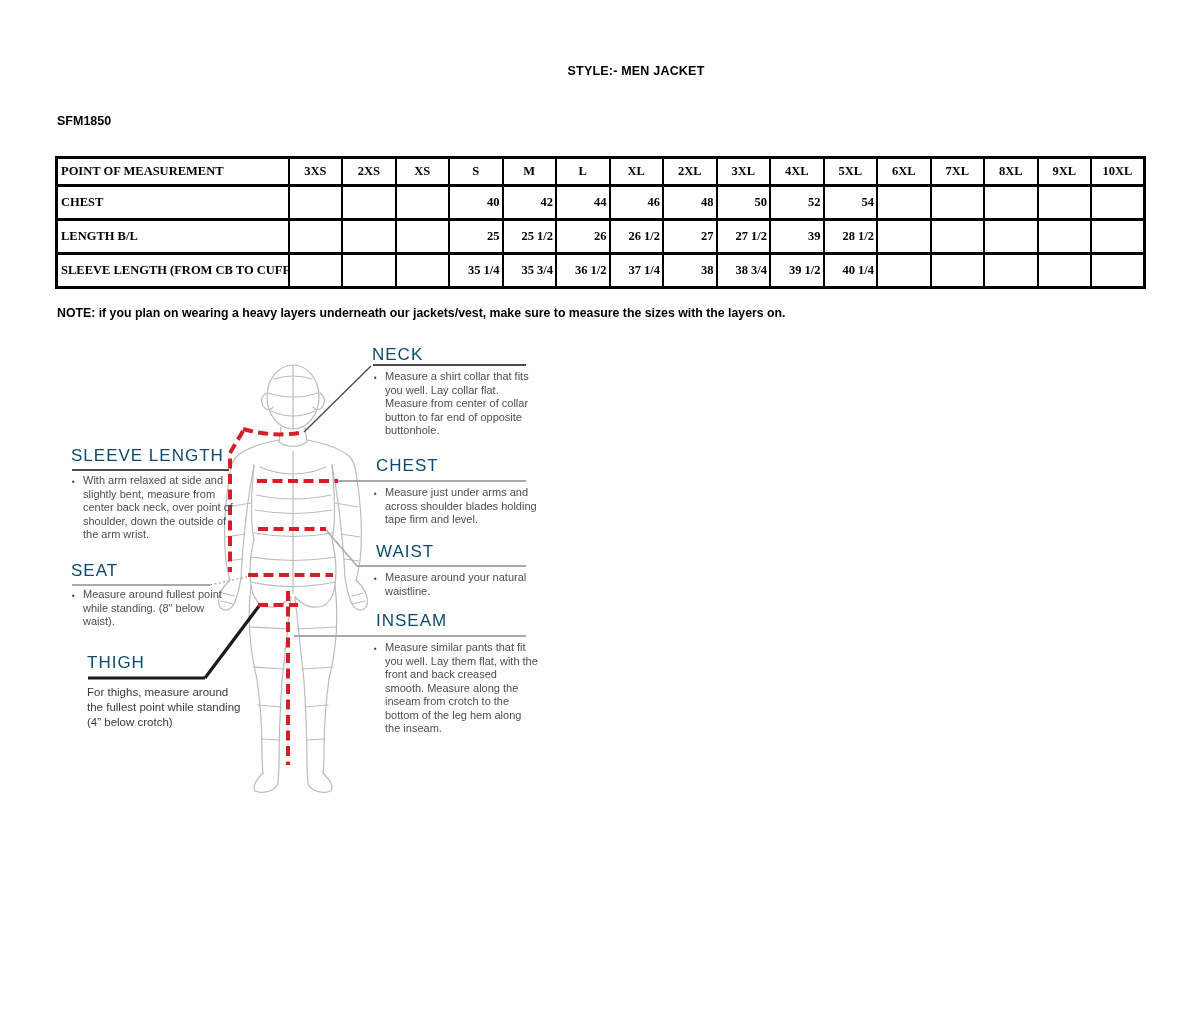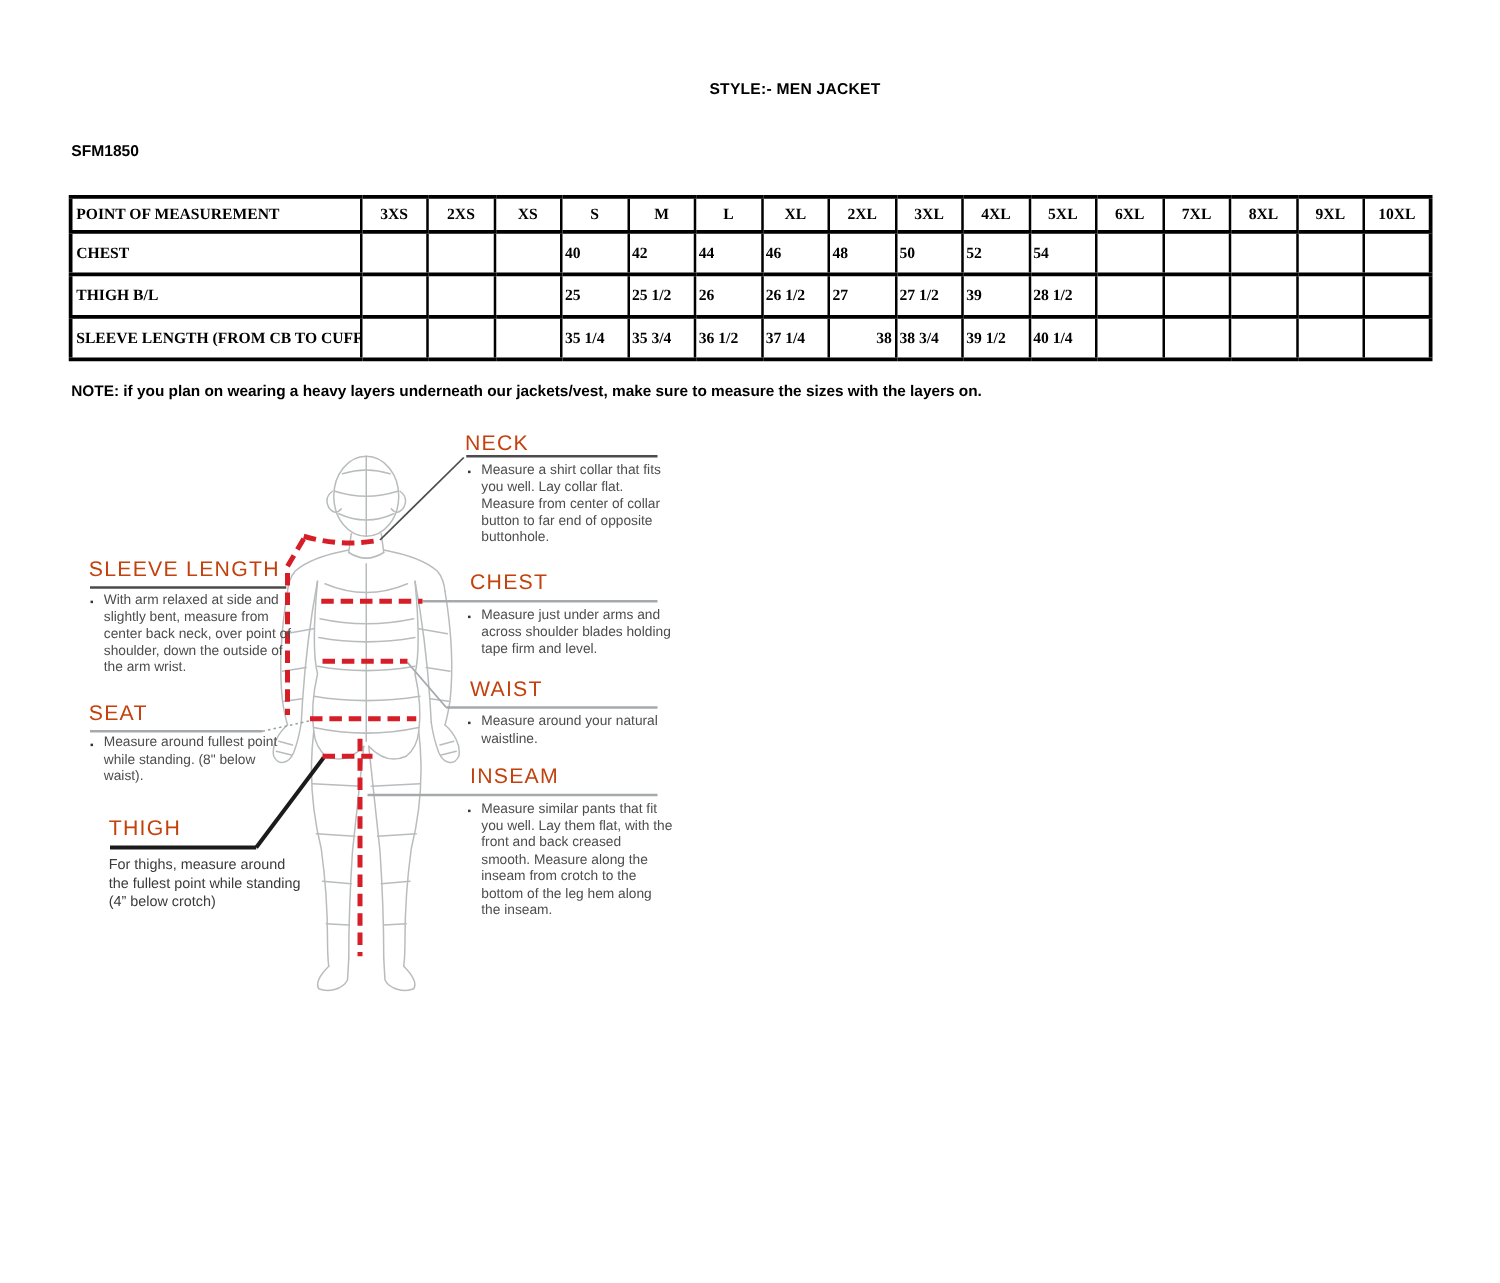--- a/index.html
+++ b/index.html
@@ -12,30 +12,30 @@
 
   table.size-chart{position:absolute;left:55px;top:156px;width:1088px;
                    border-collapse:collapse;table-layout:fixed;
                    border:3px solid #000;font-size:12.5px;font-weight:bold;font-family:Liberation Serif, serif;}
   table.size-chart th,table.size-chart td{
     border-left:2px solid #000;border-right:2px solid #000;
     border-top:3px solid #000;border-bottom:3px solid #000;
     padding:0 2px;white-space:nowrap;overflow:hidden;}
   table.size-chart th{height:25px;text-align:center;font-weight:bold;}
   table.size-chart th.poml{text-align:left;padding-left:3px;}
-  table.size-chart td{height:31px;text-align:left;}
+  table.size-chart td{height:31px;text-align:right;}
   table.size-chart td.rowlabel{text-align:left;padding-left:3px;}
   table.size-chart td.val-left{text-align:right;padding-left:5px;}
 
   .note{position:absolute;left:57px;top:306px;font-size:12.3px;font-weight:bold;}
 
   .diagram{position:absolute;left:60px;top:335px;width:485px;height:478px;}
   .diagram svg{position:absolute;left:0;top:0;}
 
-  .dg-heading{position:absolute;font-size:17px;letter-spacing:1px;color:#c2410c;
+  .dg-heading{position:absolute;font-size:17px;letter-spacing:1px;color:#0c4a6e;
               font-weight:400;white-space:nowrap;}
   .dg-body{position:absolute;display:flex;font-size:11px;line-height:13.5px;color:#4d4d4d;}
   .dg-body .bullet{width:11px;flex:0 0 11px;font-size:8px;line-height:15px;color:#333;}
   .dg-body .btxt{flex:1;}
   .dg-body.no-bullet{color:#3a3a3a;font-size:11.5px;line-height:15px;}
 
   .pos-neck-h{left:312px;top:10px;}      .pos-neck-b{left:314px;top:35px;width:160px;}
   .pos-sleeve-h{left:11px;top:111px;}    .pos-sleeve-b{left:12px;top:139px;width:170px;}
   .pos-chest-h{left:316px;top:121px;}    .pos-chest-b{left:314px;top:151px;width:165px;}
   .pos-waist-h{left:316px;top:207px;}    .pos-waist-b{left:314px;top:236px;width:160px;}
@@ -87,21 +87,21 @@
     <td>50</td>
     <td>52</td>
     <td>54</td>
     <td></td>
     <td></td>
     <td></td>
     <td></td>
     <td></td>
   </tr>
   <tr>
-    <td class="rowlabel">THIGH B/L</td>
+    <td class="rowlabel">LENGTH B/L</td>
     <td></td>
     <td></td>
     <td></td>
     <td>25</td>
     <td>25 1/2</td>
     <td>26</td>
     <td>26 1/2</td>
     <td>27</td>
     <td>27 1/2</td>
     <td>39</td>

